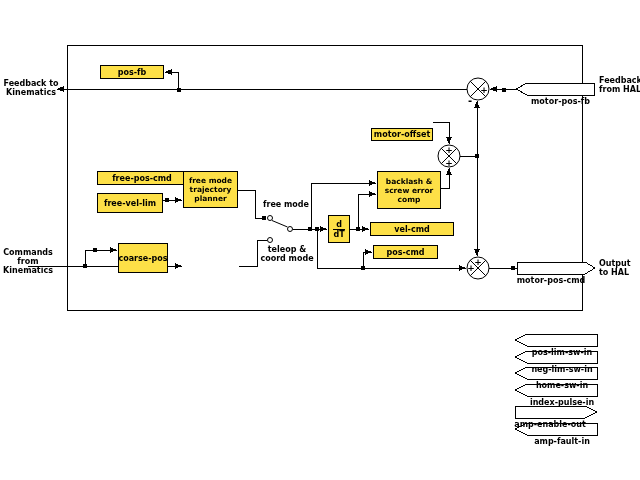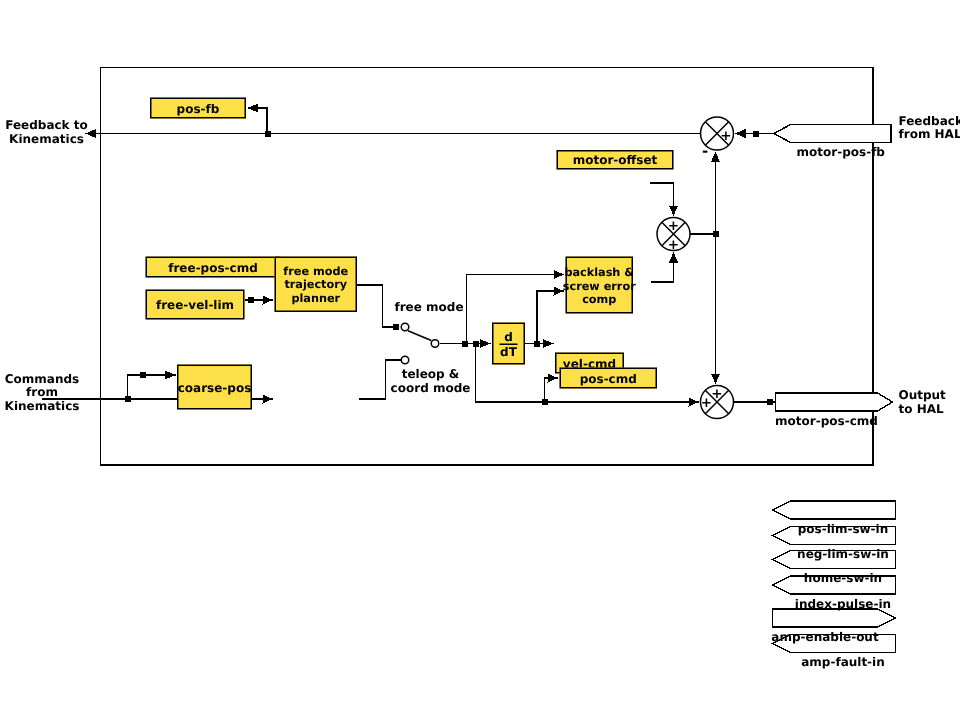--- a/index.html
+++ b/index.html
@@ -143,21 +143,21 @@
       <polygon points="515,406 585,406 597,412 585,418 515,418"></polygon>
       <polygon points="515,429 527,423 597,423 597,435 527,435"></polygon>
     </g>
   </svg>
 
 
   <div class="box" style="left:100px; top:65px; width:64px; height:14px;">
     <span>pos-fb</span>
   </div>
 
-  <div class="box" style="left:371px; top:100px; width:78px; height:13px;">
+  <div class="box" style="left:371px; top:128px; width:62px; height:13px;">
     <span>motor-offset</span>
   </div>
 
   <div class="box" style="left:97px; top:171px; width:90px; height:14px;">
     <span>free-pos-cmd</span>
   </div>
 
   <div class="box" style="left:97px; top:193px; width:66px; height:20px;">
     <span>free-vel-lim</span>
   </div>
@@ -166,34 +166,34 @@
     <span>free mode</span>
     <span>trajectory</span>
     <span>planner</span>
   </div>
 
   <div class="box" style="left:118px; top:243px; width:50px; height:30px;">
     <span>coarse-pos</span>
   </div>
 
 
-  <div class="box" style="left:377px; top:171px; width:45px; height:38px; font-size:7.5px;">
+  <div class="box" style="left:377px; top:171px; width:64px; height:38px; font-size:7.5px;">
     <span>backlash &amp;</span>
     <span>screw error</span>
     <span>comp</span>
   </div>
 
   <div class="box" style="left:328px; top:215px; width:22px; height:28px;">
     <span class="frac">
       <span class="num">d</span>
       <span class="den">dT</span>
     </span>
   </div>
 
-  <div class="box" style="left:370px; top:222px; width:46px; height:14px;margin-top:13px;">
+  <div class="box" style="left:370px; top:222px; width:84px; height:14px;">
     <span>vel-cmd</span>
   </div>
 
   <div class="box" style="left:373px; top:245px; width:65px; height:14px;">
     <span>pos-cmd</span>
   </div>
 
   <div class="lbl center" style="left:258px; top:200px; width:56px;">free mode</div>
   <div class="lbl center" style="left:254px; top:246px; width:66px; line-height:8.5px;">
     <div>teleop &amp;</div>

